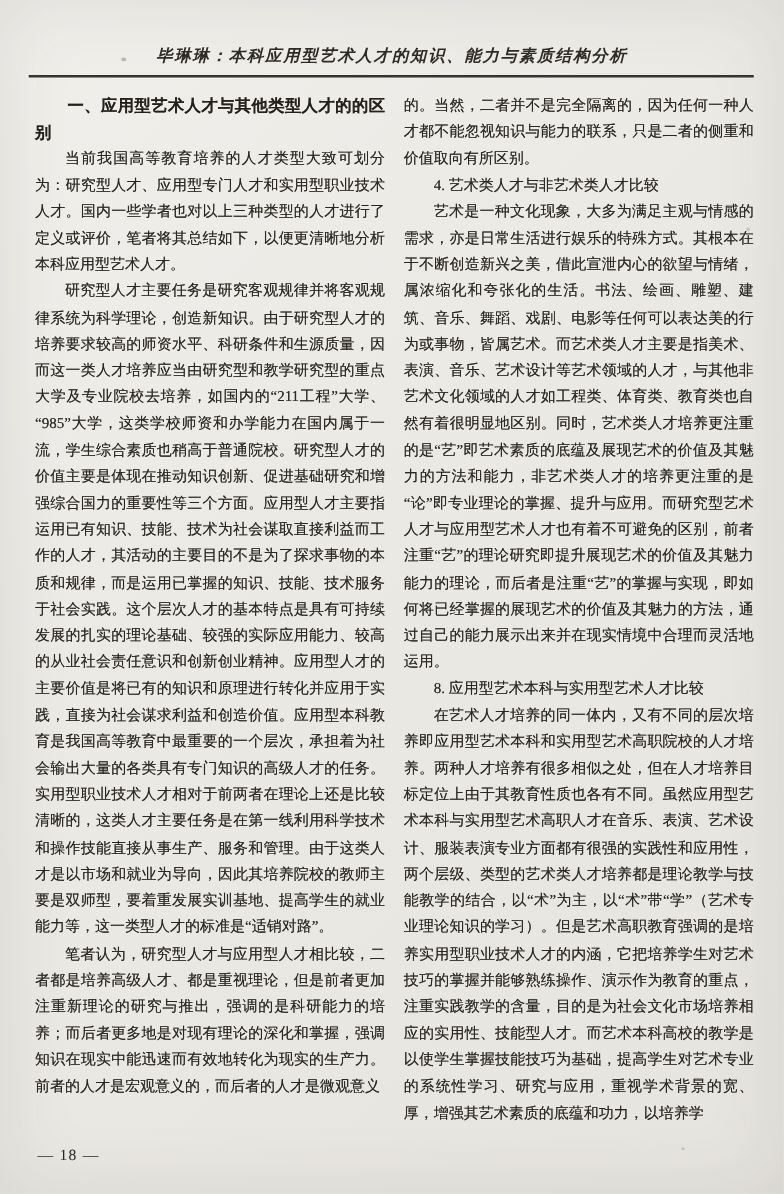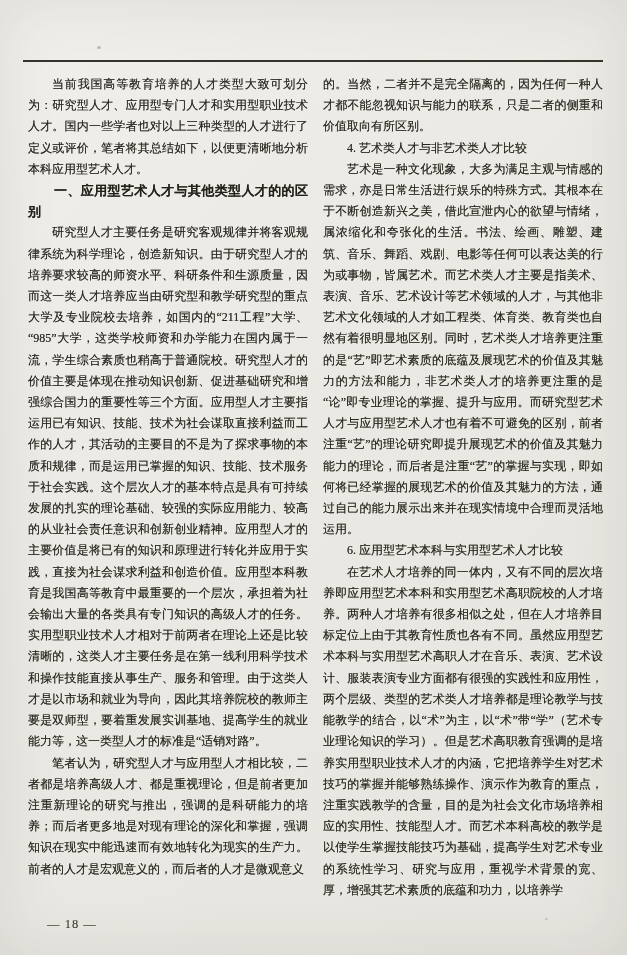--- a/index.html
+++ b/index.html
@@ -48,53 +48,56 @@
   .blk.heading{
     font-size:13px;
     font-weight:bold;
     text-indent:2em;
     color:#232119;
   }
   .blk.para{text-indent:2em;}
   .blk.subitem{text-indent:2em;}
   .blk.para-cont{text-indent:0;}
   .footer{
-    position:absolute;left:47px;top:917px;
+    position:absolute;left:30px;top:917px;
     font-size:12.5px;
     letter-spacing:1px;
     color:#2b2822;
     text-align:right;
   }
   .speck{
     position:absolute;border-radius:50%;
     background:#8f8c83;opacity:0.55;
   }
   .speck.s1{left:97px;top:46px;width:4px;height:3px;}
   .speck.s2{left:597px;top:182px;width:3px;height:3px;opacity:0.35;}
   .speck.s3{left:545px;top:918px;width:3px;height:2px;opacity:0.4;}
   .speck.s4{left:489px;top:892px;width:3px;height:2px;opacity:0.3;}
 </style>
 </head>
 <body>
 
 <div class="page">
+  <div class="header">
+    <span class="header-text">毕琳琳：本科应用型艺术人才的知识、能力与素质结构分析</span>
+  </div>
   <div class="rule"></div>
 
   <div class="columns">
     <div class="col">
+        <p class="blk heading">一、应用型艺术人才与其他类型人才的的区别</p>
         <p class="blk para">当前我国高等教育培养的人才类型大致可划分为：研究型人才、应用型专门人才和实用型职业技术人才。国内一些学者也对以上三种类型的人才进行了定义或评价，笔者将其总结如下，以便更清晰地分析本科应用型艺术人才。</p>
-        <p class="blk heading">一、应用型艺术人才与其他类型人才的的区别</p>
         <p class="blk para">研究型人才主要任务是研究客观规律并将客观规律系统为科学理论，创造新知识。由于研究型人才的培养要求较高的师资水平、科研条件和生源质量，因而这一类人才培养应当由研究型和教学研究型的重点大学及专业院校去培养，如国内的“211工程”大学、“985”大学，这类学校师资和办学能力在国内属于一流，学生综合素质也稍高于普通院校。研究型人才的价值主要是体现在推动知识创新、促进基础研究和增强综合国力的重要性等三个方面。应用型人才主要指运用已有知识、技能、技术为社会谋取直接利益而工作的人才，其活动的主要目的不是为了探求事物的本质和规律，而是运用已掌握的知识、技能、技术服务于社会实践。这个层次人才的基本特点是具有可持续发展的扎实的理论基础、较强的实际应用能力、较高的从业社会责任意识和创新创业精神。应用型人才的主要价值是将已有的知识和原理进行转化并应用于实践，直接为社会谋求利益和创造价值。应用型本科教育是我国高等教育中最重要的一个层次，承担着为社会输出大量的各类具有专门知识的高级人才的任务。实用型职业技术人才相对于前两者在理论上还是比较清晰的，这类人才主要任务是在第一线利用科学技术和操作技能直接从事生产、服务和管理。由于这类人才是以市场和就业为导向，因此其培养院校的教师主要是双师型，要着重发展实训基地、提高学生的就业能力等，这一类型人才的标准是“适销对路”。</p>
         <p class="blk para">笔者认为，研究型人才与应用型人才相比较，二者都是培养高级人才、都是重视理论，但是前者更加注重新理论的研究与推出，强调的是科研能力的培养；而后者更多地是对现有理论的深化和掌握，强调知识在现实中能迅速而有效地转化为现实的生产力。前者的人才是宏观意义的，而后者的人才是微观意义</p>
       </div>
     <div class="col">
         <p class="blk para-cont">的。当然，二者并不是完全隔离的，因为任何一种人才都不能忽视知识与能力的联系，只是二者的侧重和价值取向有所区别。</p>
         <p class="blk subitem">4. 艺术类人才与非艺术类人才比较</p>
         <p class="blk para">艺术是一种文化现象，大多为满足主观与情感的需求，亦是日常生活进行娱乐的特殊方式。其根本在于不断创造新兴之美，借此宣泄内心的欲望与情绪，属浓缩化和夸张化的生活。书法、绘画、雕塑、建筑、音乐、舞蹈、戏剧、电影等任何可以表达美的行为或事物，皆属艺术。而艺术类人才主要是指美术、表演、音乐、艺术设计等艺术领域的人才，与其他非艺术文化领域的人才如工程类、体育类、教育类也自然有着很明显地区别。同时，艺术类人才培养更注重的是“艺”即艺术素质的底蕴及展现艺术的价值及其魅力的方法和能力，非艺术类人才的培养更注重的是“论”即专业理论的掌握、提升与应用。而研究型艺术人才与应用型艺术人才也有着不可避免的区别，前者注重“艺”的理论研究即提升展现艺术的价值及其魅力能力的理论，而后者是注重“艺”的掌握与实现，即如何将已经掌握的展现艺术的价值及其魅力的方法，通过自己的能力展示出来并在现实情境中合理而灵活地运用。</p>
-        <p class="blk subitem">6. 应用型艺术本科与实用型艺术人才比较</p>
+        <p class="blk subitem">8. 应用型艺术本科与实用型艺术人才比较</p>
         <p class="blk para">在艺术人才培养的同一体内，又有不同的层次培养即应用型艺术本科和实用型艺术高职院校的人才培养。两种人才培养有很多相似之处，但在人才培养目标定位上由于其教育性质也各有不同。虽然应用型艺术本科与实用型艺术高职人才在音乐、表演、艺术设计、服装表演专业方面都有很强的实践性和应用性，两个层级、类型的艺术类人才培养都是理论教学与技能教学的结合，以“术”为主，以“术”带“学”（艺术专业理论知识的学习）。但是艺术高职教育强调的是培养实用型职业技术人才的内涵，它把培养学生对艺术技巧的掌握并能够熟练操作、演示作为教育的重点，注重实践教学的含量，目的是为社会文化市场培养相应的实用性、技能型人才。而艺术本科高校的教学是以使学生掌握技能技巧为基础，提高学生对艺术专业的系统性学习、研究与应用，重视学术背景的宽、厚，增强其艺术素质的底蕴和功力，以培养学</p>
       </div>
   </div>
 
   <div class="footer">— 18 —</div>
 
   <div class="speck s1"></div>
   <div class="speck s2"></div>
   <div class="speck s3"></div>
   <div class="speck s4"></div>

